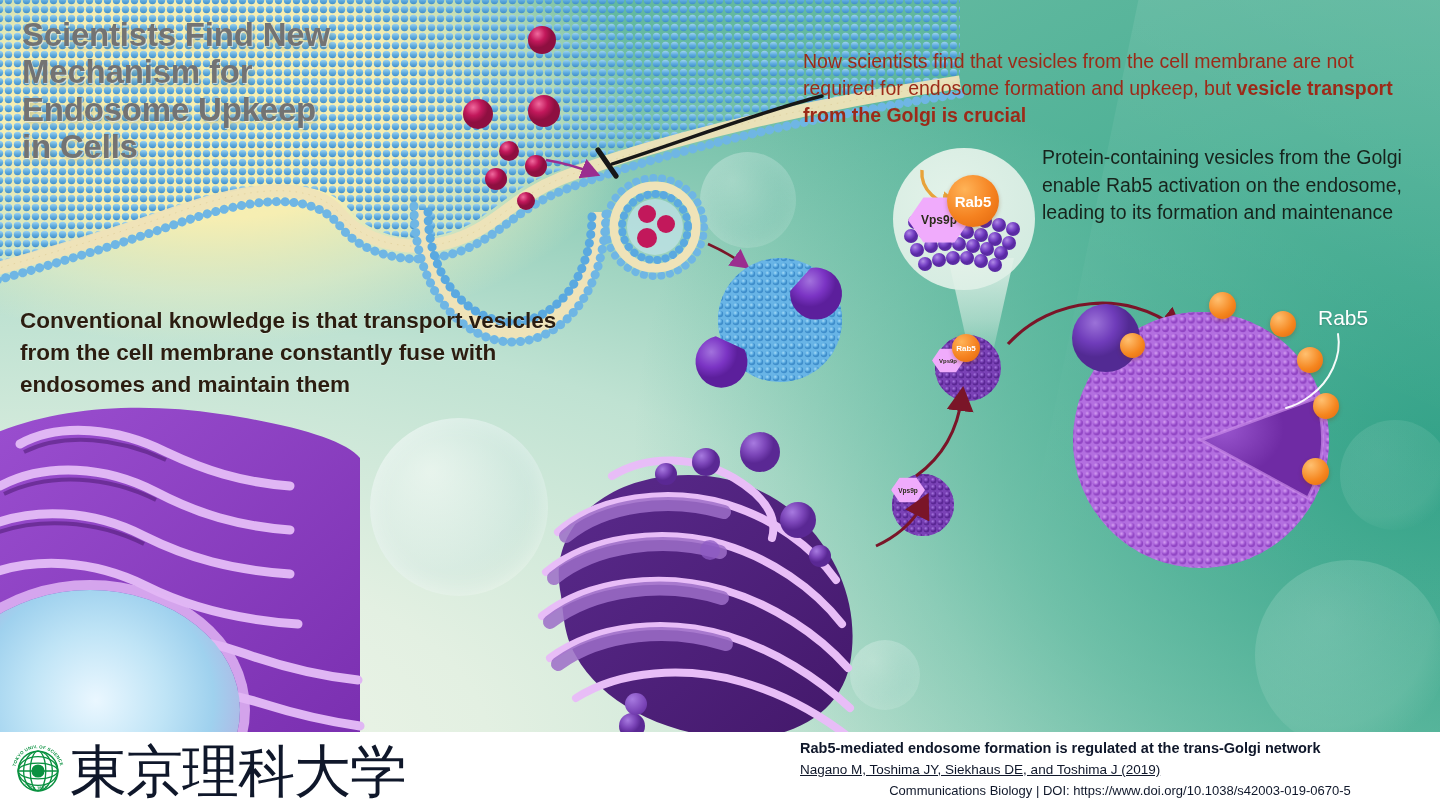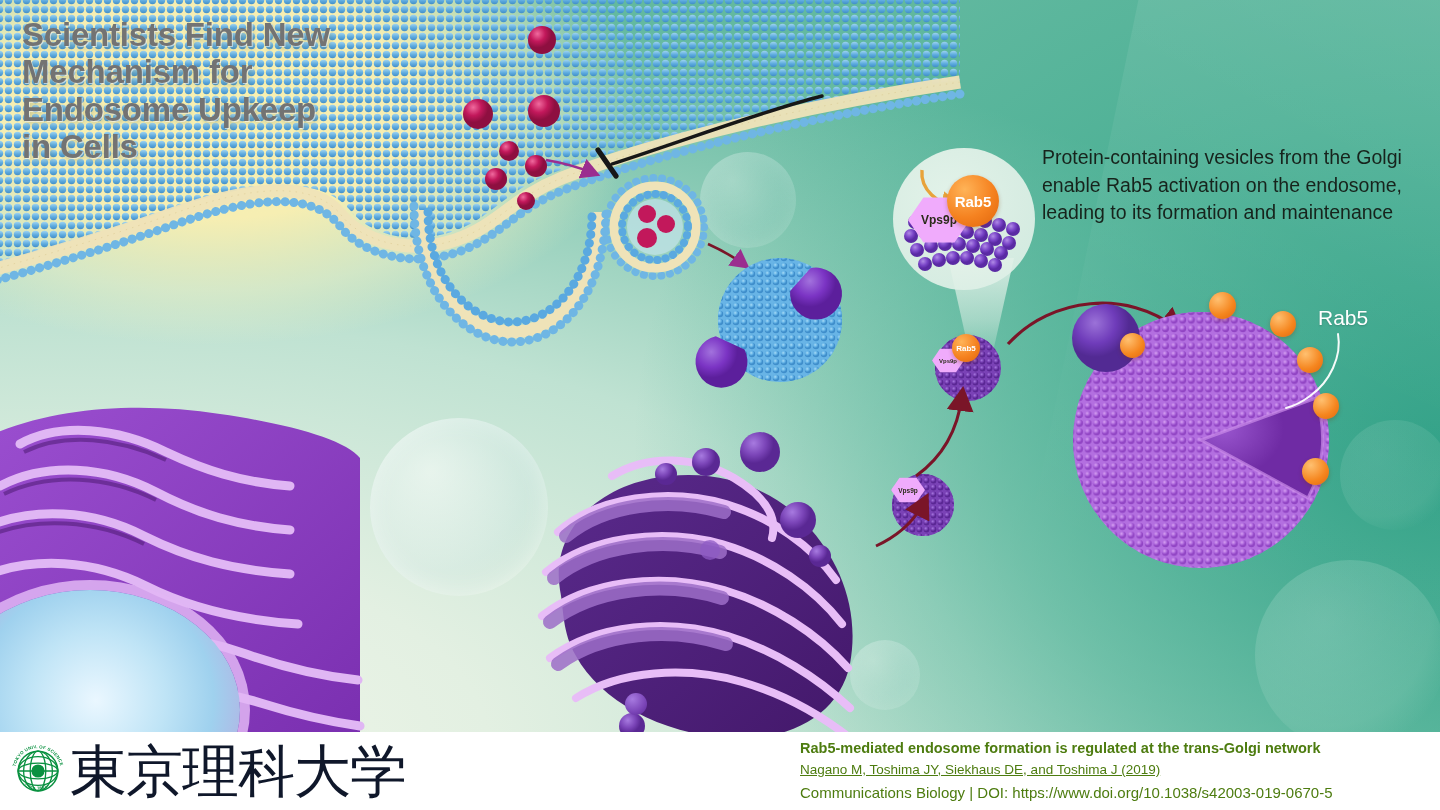--- a/index.html
+++ b/index.html
@@ -99,24 +99,24 @@
 
   
   #footer{
     position:absolute;left:0;bottom:0;width:1440px;height:78px;background:#ffffff;
   }
   #logo-mark{position:absolute;left:8px;top:9px;width:60px;height:60px;}
   #logo-jp{
     position:absolute;left:70px;top:12px;font-size:57px;line-height:54px;
     color:#0f172a;font-family:"DejaVu Sans",sans-serif;letter-spacing:-1px;font-weight:500;text-align:center;
   }
-  #cite{position:absolute;left:800px;top:6px;width:640px;color:#4d7c0f;}
+  #cite{position:absolute;left:800px;top:6px;width:640px;color:#0f172a;}
   #cite .c1{font-size:14.5px;font-weight:bold;line-height:1.5;}
   #cite .c2{font-size:13.5px;line-height:1.55;text-decoration:underline;}
-  #cite .c3{font-size:15px;line-height:1.55;}
+  #cite .c3{font-size:13px;line-height:1.55;text-align:center;}
 
   
   .hex{
     position:absolute;background:#f0abfc;
     clip-path:polygon(25% 3%,75% 3%,100% 50%,75% 97%,25% 97%,0 50%);
     display:flex;align-items:center;justify-content:center;
     color:#2b2b1a;font-weight:bold;
     box-shadow:0 1px 2px rgba(0,0,0,.25);
   }
   .rab-sphere{
@@ -501,21 +501,23 @@
   <svg class="abs" style="left:1280px;top:330px;" width="80" height="86" viewBox="0 0 80 86">
     <path d="M58,4 C 62,26 50,52 30,66 C 22,72 14,76 6,78" fill="none" stroke="#ffffff" stroke-width="2" stroke-linecap="round" opacity=".95"></path>
   </svg>
   <div id="rab5-label" class="txt">Rab5</div>
 
   <div id="title" class="txt">Scientists Find New
 Mechanism for
 Endosome Upkeep
 in Cells</div>
 
-
+  <div id="note-top" class="txt" style="white-space:normal;"><span>Now scientists find that vesicles from the cell membrane are not required for endosome formation and upkeep, but </span><b>vesicle transport from the Golgi is crucial</b></div>
+
+  <div id="note-left" class="txt" style="white-space:normal;">Conventional knowledge is that transport vesicles from the cell membrane constantly fuse with endosomes and maintain them</div>
 
   <div id="note-right" class="txt" style="white-space:normal;">Protein-containing vesicles from the Golgi enable Rab5 activation on the endosome, leading to its formation and maintenance</div>
 
   <div id="conclusion">
     <div class="c-txt">These new insights into the endosome formation mechanism can enhance knowledge of the molecular basis for some diseases</div>
   </div>
 
   <div id="footer">
     <svg id="logo-mark" viewBox="0 0 100 100">
       <defs>

